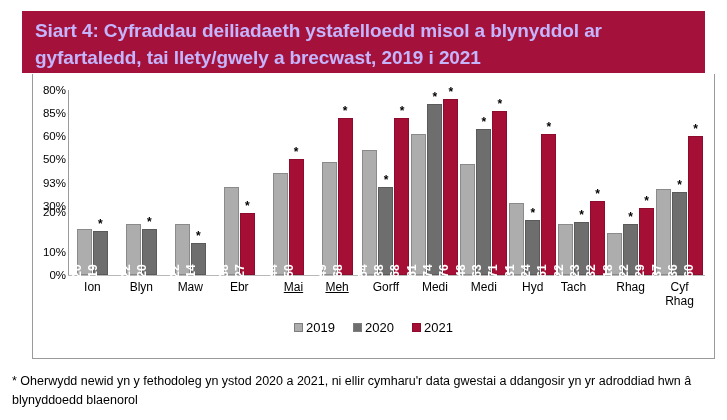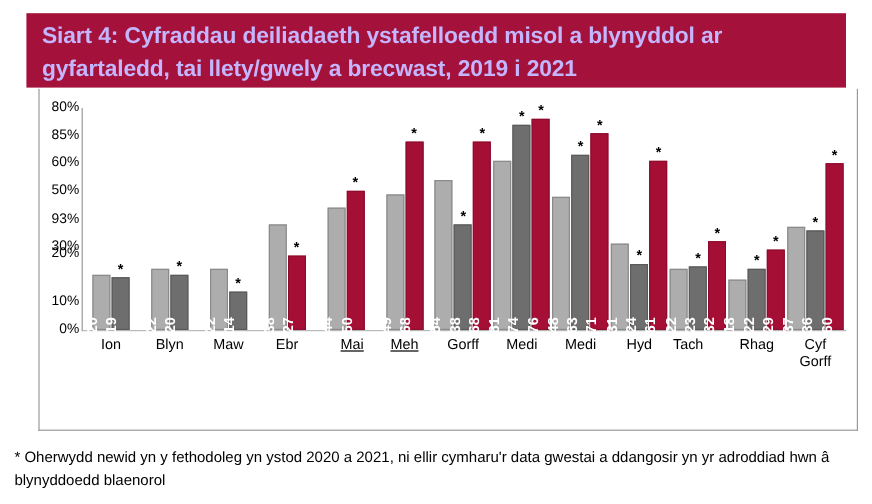--- a/index.html
+++ b/index.html
@@ -454,29 +454,43 @@
           </div>
           <div class="bar-wrap">
             <span class="star" style="bottom: 141.75px;">*</span>
             <div class="bar y2021" style="height: 138.75px;">
               <span class="bar-value">60</span>
             </div>
           </div>
         </div>
       </div>
     </div>
+  <div id="legend">
+      <div class="legend-item">
+        <span class="swatch y2019"></span>
+        <span>2019</span>
+      </div>
+      <div class="legend-item">
+        <span class="swatch y2020"></span>
+        <span>2020</span>
+      </div>
+      <div class="legend-item">
+        <span class="swatch y2021"></span>
+        <span>2021</span>
+      </div>
+    </div>
 <div class="xlabel" style="left: 35px; width: 48.9231px;">Ion</div>
     <div class="xlabel" style="left: 83.9231px; width: 48.9231px;">Blyn</div>
     <div class="xlabel" style="left: 132.846px; width: 48.9231px;">Maw</div>
     <div class="xlabel" style="left: 181.769px; width: 48.9231px;">Ebr</div>
     <div class="xlabel" style="left: 236px; width: 48.9231px; text-decoration: underline;">Mai</div>
     <div class="xlabel" style="left: 279.615px; width: 48.9231px; text-decoration: underline;">Meh</div>
     <div class="xlabel" style="left: 328.538px; width: 48.9231px;">Gorff</div>
     <div class="xlabel" style="left: 377.462px; width: 48.9231px;">Medi</div>
     <div class="xlabel" style="left: 426.385px; width: 48.9231px;">Medi</div>
     <div class="xlabel" style="left: 475.308px; width: 48.9231px;">Hyd</div>
     <div class="xlabel" style="left: 516px; width: 48.9231px;">Tach</div>
     <div class="xlabel" style="left: 573.154px; width: 48.9231px;">Rhag</div>
     <div class="xlabel" style="left: 622.077px; width: 48.9231px;">Cyf
-Gorff</div>
+Rhag</div>
   </div>
 
 <div id="footnote">* Oherwydd newid yn y fethodoleg yn ystod 2020 a 2021, ni ellir cymharu'r data gwestai a ddangosir yn yr adroddiad hwn â blynyddoedd blaenorol</div>
 
 </body></html>

